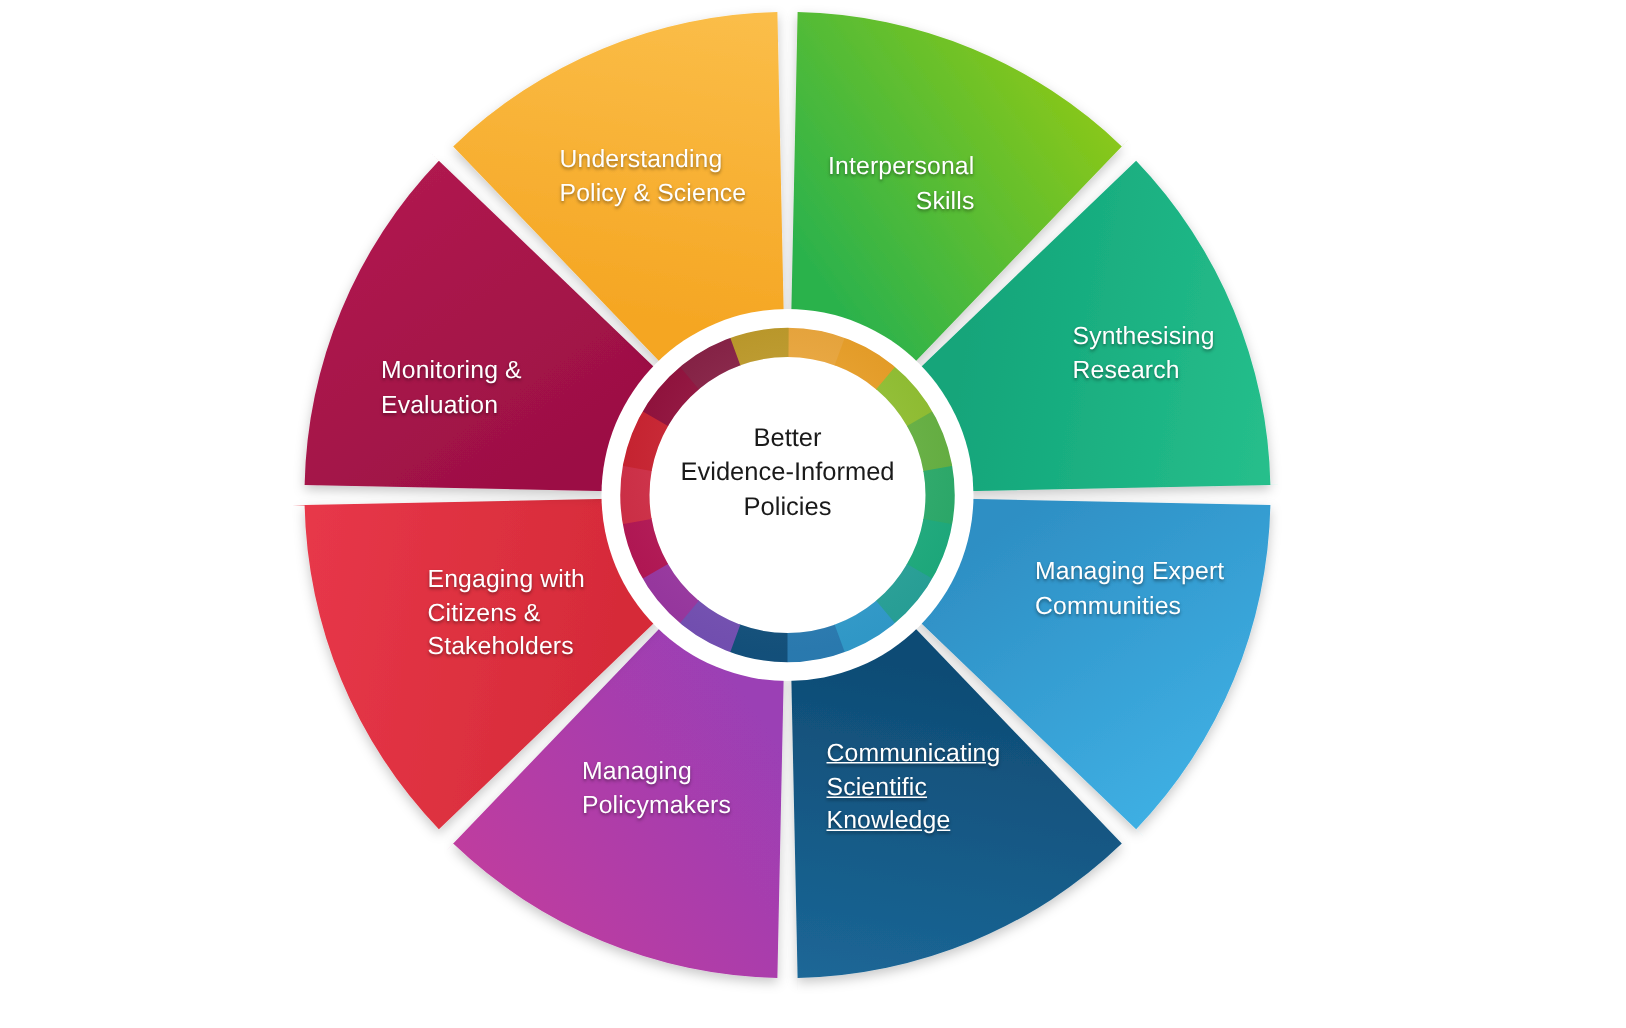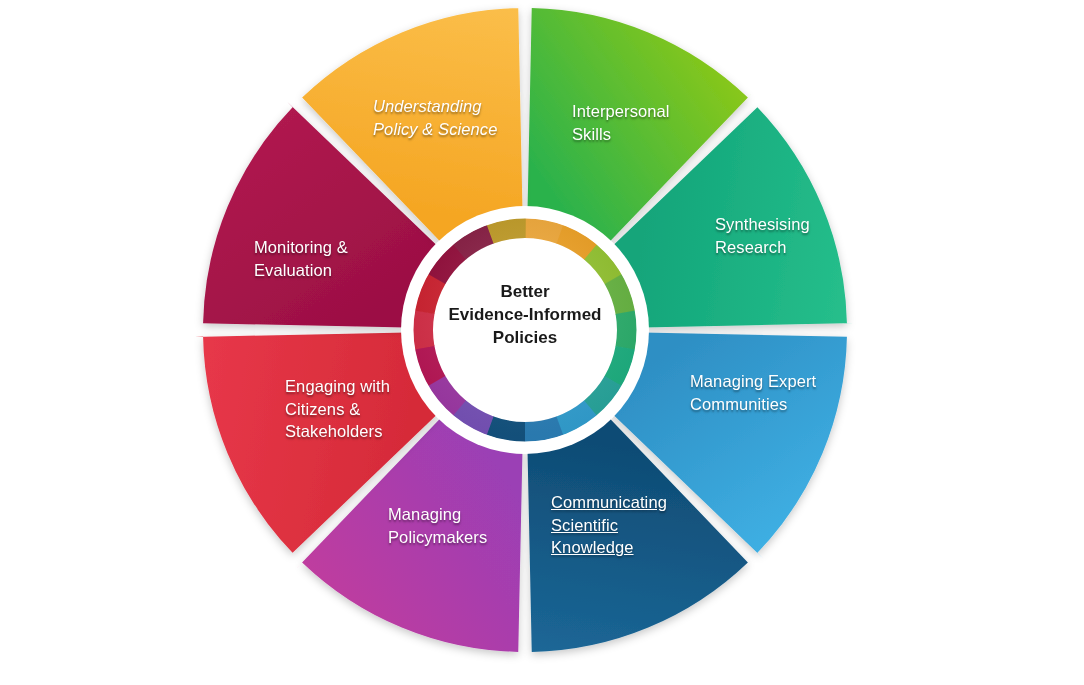--- a/index.html
+++ b/index.html
@@ -43,21 +43,20 @@
     position: absolute;
     left: 432px;
     top: 281px;
     width: 186px;
     text-align: center;
     color: #1a1a1a;
     font-family: "Liberation Sans", sans-serif;
     font-size: 17px;
     line-height: 1.35;
     white-space: pre-line;
-    font-weight: bold;
   }
 </style>
 </head>
 <body>
 
 <div id="stage">
 
   <svg id="wheel-svg" viewBox="0 0 1084 685">
     <defs>
 
@@ -268,37 +267,37 @@
              A 112 112 0 0 1 525.7819011533717 218.00272936099577
              L 525.6422759474124 238.0022419751037
              A 92 92 0 0 0 493.5341468140384 243.54827888769643 Z" fill="#C9A227"></path>
         <circle cx="525" cy="330" r="102" fill="none" stroke="url(#hubRingShade)" stroke-width="20"></circle>
         <circle cx="525" cy="330" r="116" fill="none" stroke="#ffffff" stroke-width="9"></circle>
         <circle cx="525" cy="330" r="90" fill="#ffffff"></circle>
       </g>
   </svg>
 
   <div id="labels">
-      <div class="seg-label" style="left: 572px; top: 100px;">Interpersonal
+      <div class="seg-label" style="left: 552px; top: 100px; text-align: right;">Interpersonal
 Skills</div>
       <div class="seg-label" style="left: 675px; top: 213px; margin-left: 40px;">Synthesising
 Research</div>
       <div class="seg-label" style="left: 655px; top: 370px; margin-left: 35px;">Managing Expert
 Communities</div>
       <div class="seg-label" style="left: 551px; top: 491px; text-decoration: underline;">Communicating
 Scientific
 Knowledge</div>
       <div class="seg-label" style="left: 388px; top: 503px;">Managing
 Policymakers</div>
       <div class="seg-label" style="left: 264px; top: 375px; margin-left: 21px;">Engaging with
 Citizens &amp;
 Stakeholders</div>
       <div class="seg-label" style="left: 254px; top: 224px; margin-top: 12px;">Monitoring &amp;
 Evaluation</div>
-      <div class="seg-label" style="left: 373px; top: 95px; font-style: italic;">Understanding
+      <div class="seg-label" style="left: 373px; top: 95px;">Understanding
 Policy &amp; Science</div>
     </div>
 
   <div class="hub-label">Better
 Evidence-Informed
 Policies</div>
 
 </div>
 
 </body></html>

